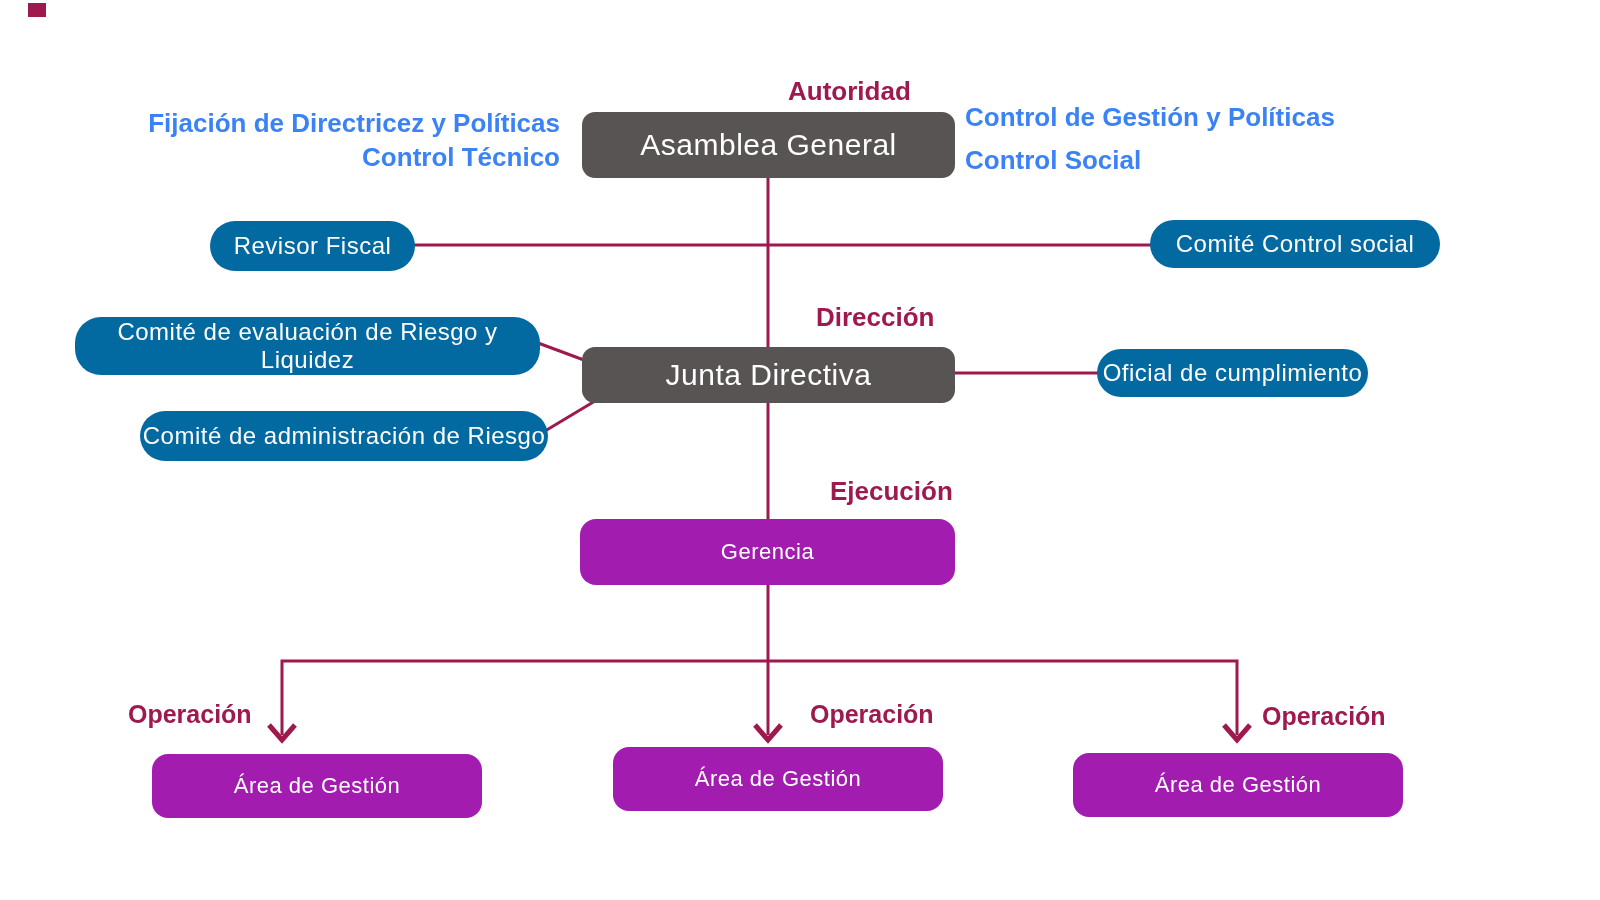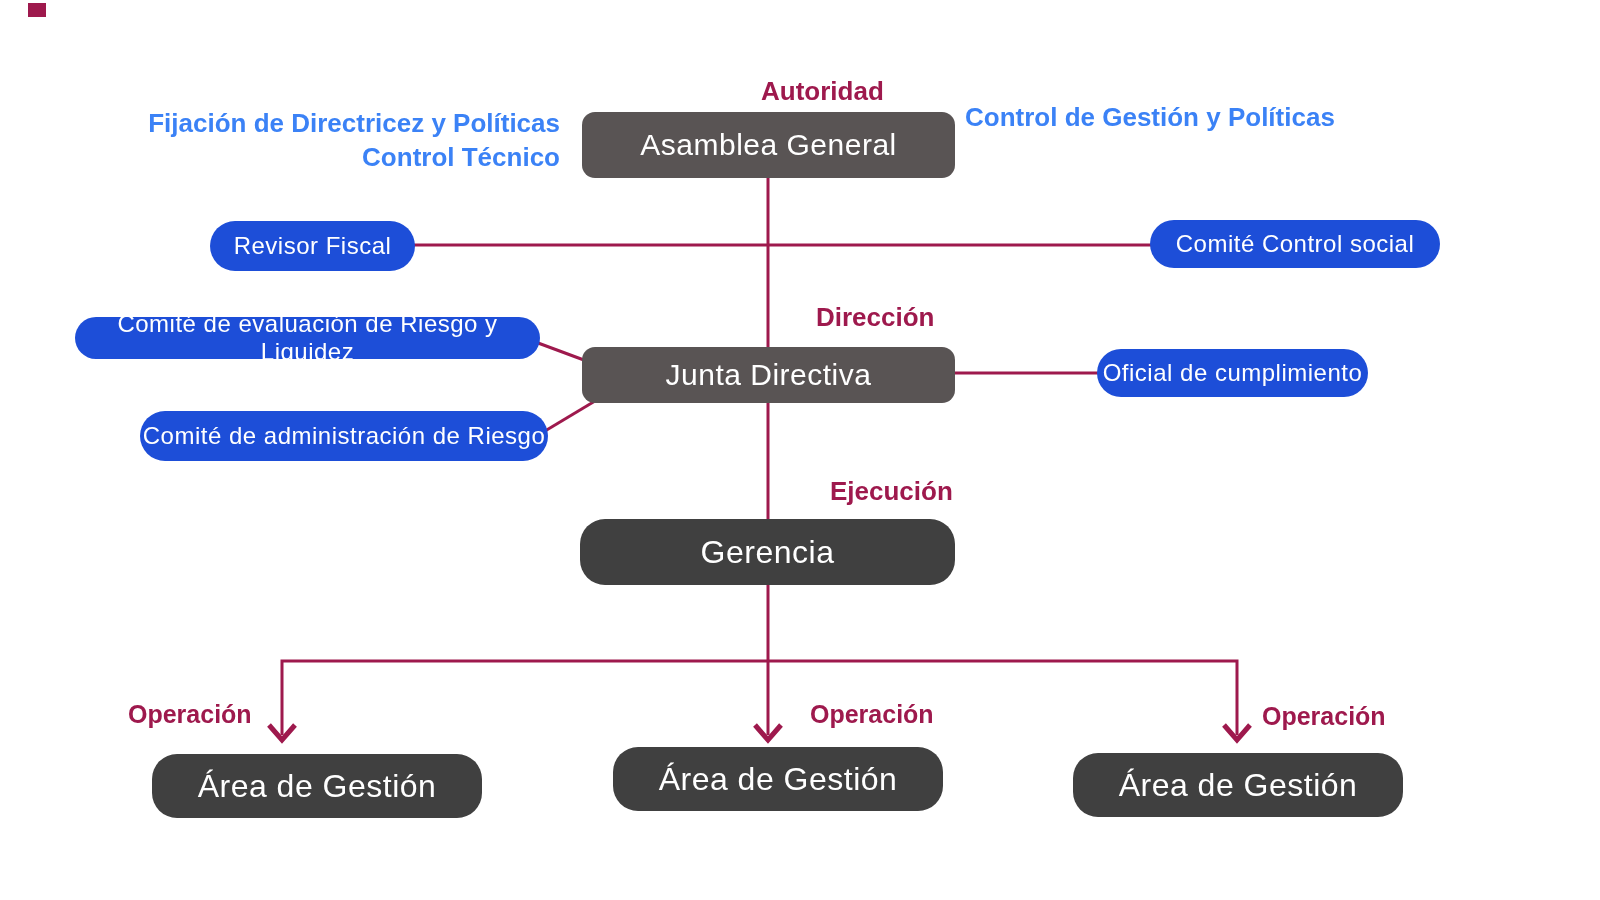--- a/index.html
+++ b/index.html
@@ -6,22 +6,22 @@
   .stage{
     position:relative;width:1600px;height:900px;overflow:hidden;background:#ffffff;
     font-family:"Liberation Sans", sans-serif;
   }
   .wires{position:absolute;left:0;top:0;z-index:0;}
   .node{
     position:absolute;z-index:2;display:flex;align-items:center;justify-content:center;
     color:#ffffff;text-align:center;letter-spacing:0.5px;
   }
   .grayBox{background:#595454;border-radius:13px;font-size:30px;}
-  .darkBox{background:#404040;border-radius:25px;font-size:32px;}
-  .pill{background:#1d4ed8;border-radius:26px;font-size:24px;}
+  .darkBox{background:#a21caf;border-radius:16px;font-size:22px;}
+  .pill{background:#0369a1;border-radius:26px;font-size:24px;}
   .stageLabel{
     position:absolute;z-index:2;color:#9E194D;font-weight:bold;font-size:26px;white-space:nowrap;
   }
   .note{
     position:absolute;z-index:2;color:#3b82f6;font-weight:bold;font-size:26px;
   }
   .note.leftNote{left:140px;top:106px;width:420px;text-align:right;line-height:34px;}
   .note.rightNote{left:965px;top:96px;width:440px;text-align:left;line-height:43px;}
   .opLabel{font-size:25px;}
   .corner{position:absolute;left:28px;top:3px;width:18px;height:14px;background:#9E194D;z-index:2;}
@@ -50,33 +50,34 @@
       <path d="M1224 725 L1237 740 L1250 725"></path>
     </g>
   </svg>
 
   <div class="note leftNote">
     <div>Fijación de Directricez y Políticas</div>
     <div>Control Técnico</div>
   </div>
   <div class="note rightNote">
     <div>Control de Gestión y Políticas</div>
+    <div>Control Social</div>
   </div>
 
-  <div class="stageLabel" style="left:761px;top:76px;">Autoridad</div>
+  <div class="stageLabel" style="left:788px;top:76px;">Autoridad</div>
   <div class="stageLabel" style="left:816px;top:302px;">Dirección</div>
   <div class="stageLabel" style="left:790px;top:476px;margin-left:40px;">Ejecución</div>
 
   <div class="node grayBox" style="left:582px;top:347px;width:373px;height:56px;">Junta Directiva</div>
   <div class="node grayBox" style="left:582px;top:112px;width:373px;height:66px;">Asamblea General</div>
   <div class="node darkBox" style="left:580px;top:519px;width:375px;height:66px;">Gerencia</div>
 
   <div class="node pill" style="left:210px;top:221px;width:205px;height:50px;">Revisor Fiscal</div>
   <div class="node pill" style="left:1150px;top:220px;width:290px;height:48px;">Comité Control social</div>
-  <div class="node pill" style="left:75px;top:317px;width:465px;height:42px;">Comité de evaluación de Riesgo y Liquidez</div>
+  <div class="node pill" style="left:75px;top:317px;width:465px;height:58px;">Comité de evaluación de Riesgo y Liquidez</div>
   <div class="node pill" style="left:1097px;top:349px;width:271px;height:48px;">Oficial de cumplimiento</div>
   <div class="node pill" style="left:140px;top:411px;width:408px;height:50px;">Comité de administración de Riesgo</div>
 
   <div class="stageLabel opLabel" style="left:128px;top:700px;">Operación</div>
   <div class="stageLabel opLabel" style="left:810px;top:700px;">Operación</div>
   <div class="stageLabel opLabel" style="left:1262px;top:702px;">Operación</div>
 
   <div class="node darkBox" style="left:152px;top:754px;width:330px;height:64px;">Área de Gestión</div>
   <div class="node darkBox" style="left:613px;top:747px;width:330px;height:64px;">Área de Gestión</div>
   <div class="node darkBox" style="left:1073px;top:753px;width:330px;height:64px;">Área de Gestión</div>

